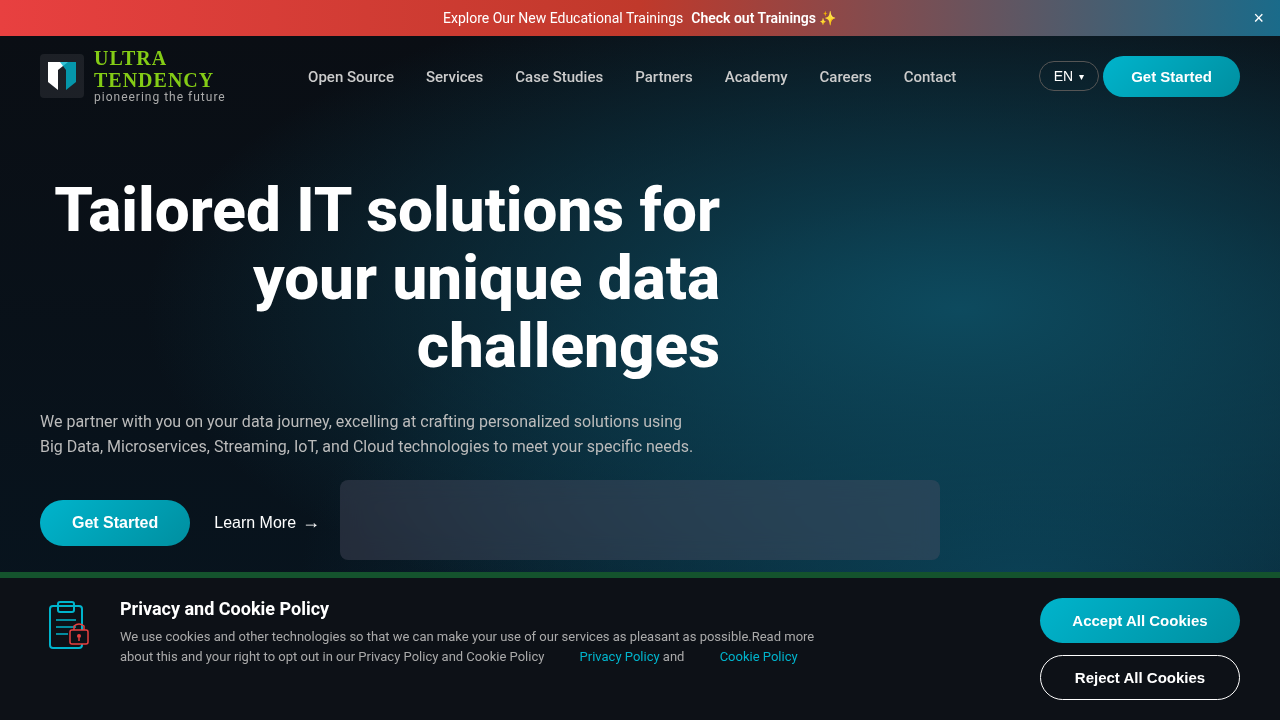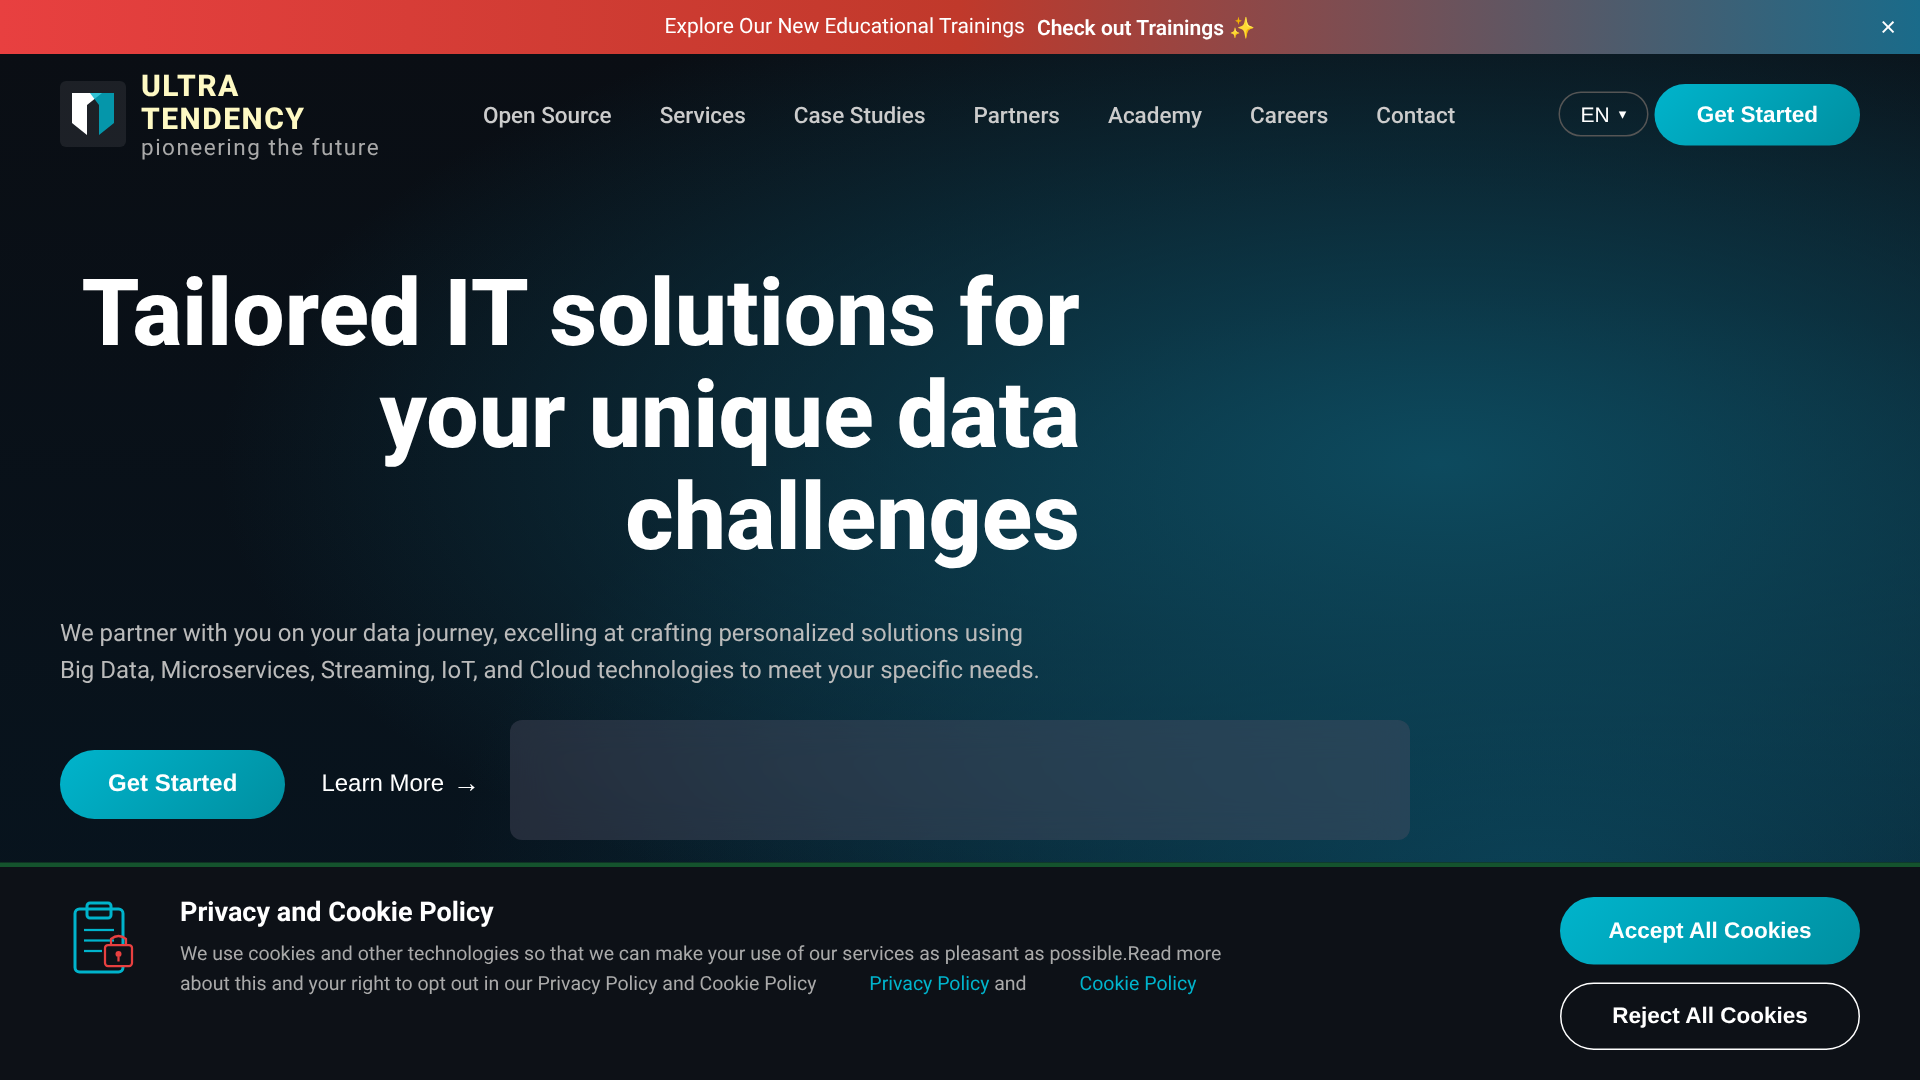--- a/index.html
+++ b/index.html
@@ -66,25 +66,26 @@
       height: 44px;
     }
     .logo-text {
       display: flex;
       flex-direction: column;
       line-height: 1.1;
     }
     .logo-title {
       font-size: 20px;
       font-weight: 800;
-      color: #fef9c3;
+      color: #84cc16;
       letter-spacing: 1px;
+      font-family: Liberation Serif, serif;
     }
     .logo-subtitle {
-      font-size: 15px;
+      font-size: 12px;
       color: #aaa;
       letter-spacing: 1px;
       text-align: center;
     }
 
     .nav-links {
       display: flex;
       align-items: center;
       gap: 32px;
       list-style: none;
@@ -204,21 +205,21 @@
       border-radius: 8px;
     }
 
     
     .cookie-banner {
       position: absolute;
       bottom: 0;
       left: 0;
       right: 0;
       background: #0d1117;
-      border-top: 3px solid #14532d;
+      border-top: 6px solid #14532d;
       padding: 20px 40px;
       display: flex;
       align-items: flex-start;
       justify-content: space-between;
       gap: 24px;
     }
     .cookie-left {
       display: flex;
       align-items: flex-start;
       gap: 20px;

